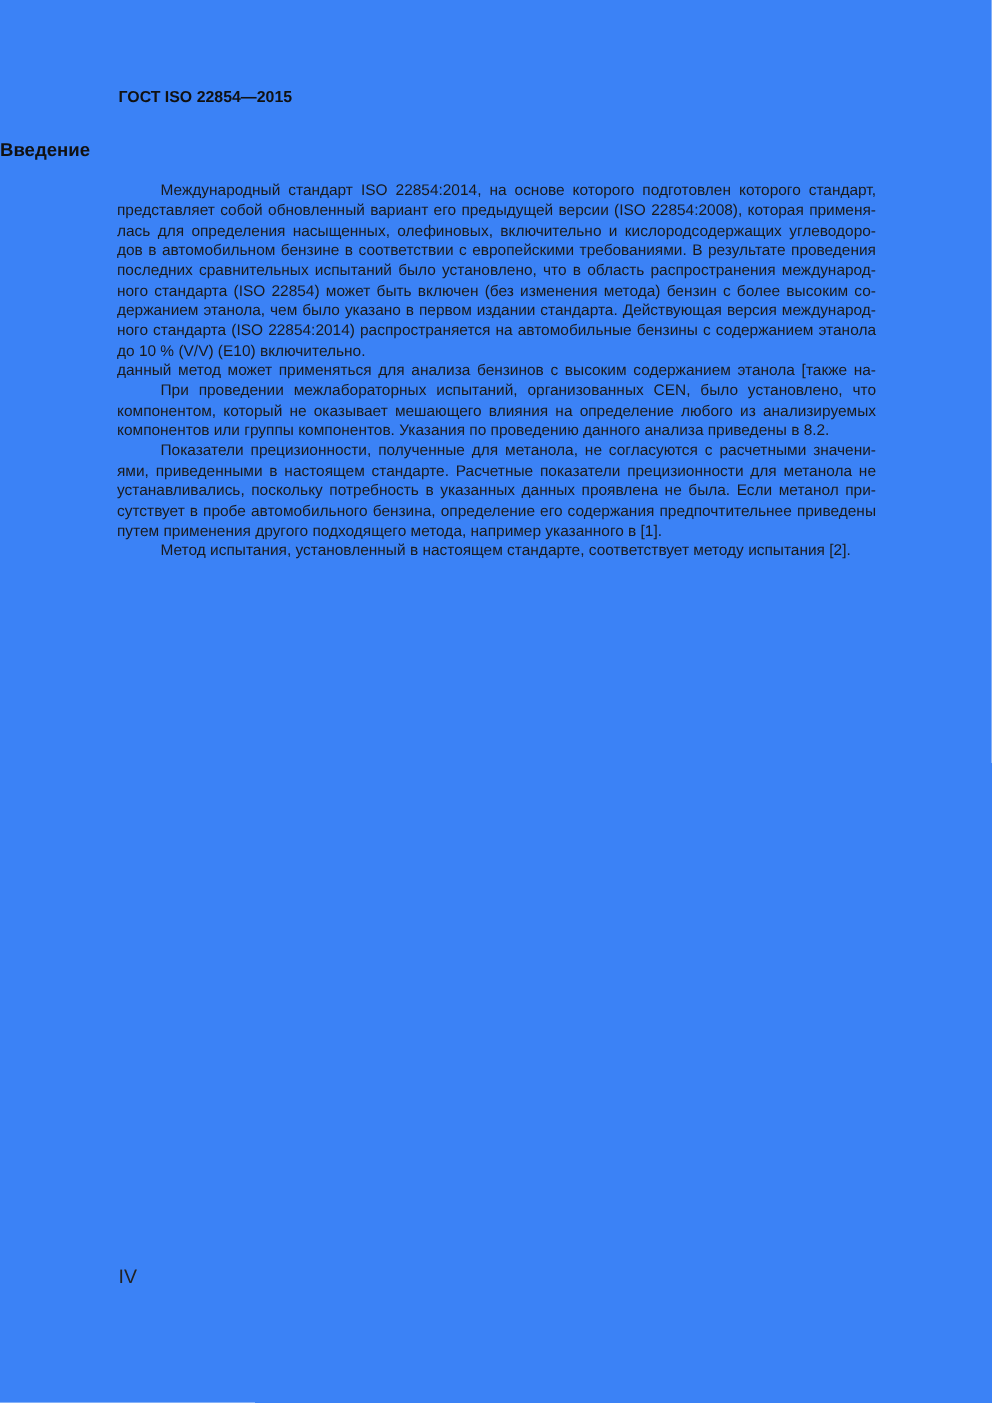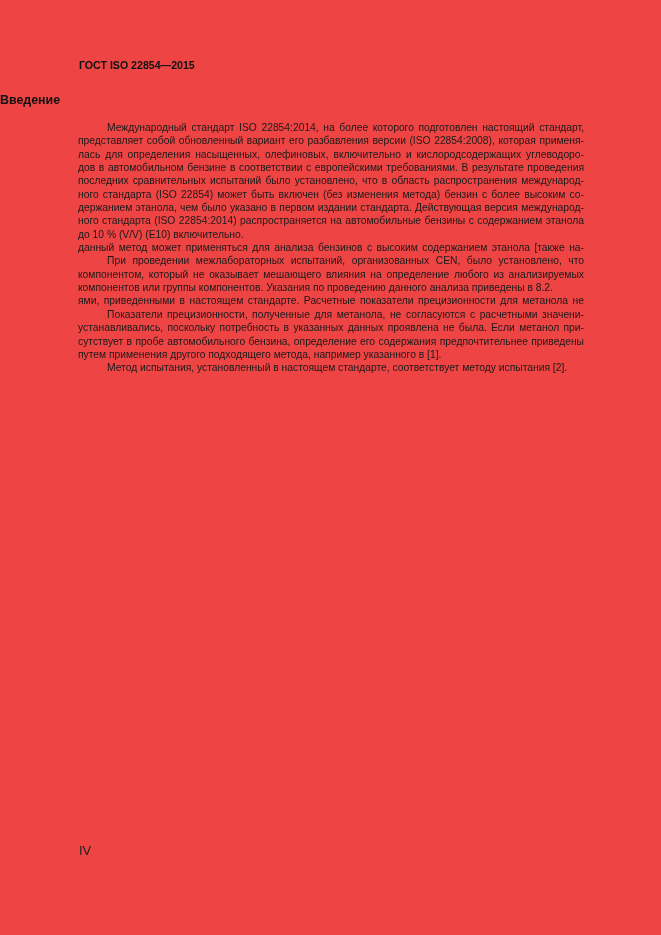--- a/index.html
+++ b/index.html
@@ -1,17 +1,17 @@
 <!DOCTYPE html>
 <html><head>
   <meta charset="utf-8">
   <style>
     html, body { margin: 0; padding: 0; background: #ffffff; }
     body { width: 661px; height: 935px; position: relative; overflow: hidden; }
-    .page { position: absolute; left: 0; top: 0; width: 661px; height: 935px; background: #ef4444; }
+    .page { position: absolute; left: 0; top: 0; width: 661px; height: 935px; background: #3b82f6; }
     .header {
       position: absolute; left: 79px; top: 59px;
       font-family: "Liberation Sans", sans-serif; font-weight: bold;
       font-size: 10.6px; color: #111; letter-spacing: 0;
     }
     .title {
       position: absolute; left: 0; width: 661px; top: 93px; text-align: left;
       font-family: "Liberation Sans", sans-serif; font-weight: bold;
       font-size: 12.4px; color: #111;
     }
@@ -31,37 +31,37 @@
 </head>
 <body>
 
 <div class="page">
   <div class="header">ГОСТ ISO 22854—2015</div>
 
   <div class="title">Введение</div>
 
   <div class="body">
 
-    <span class="line indent">Международный стандарт ISO 22854:2014, на более которого подготовлен настоящий стандарт,</span>
-    <span class="line">представляет собой обновленный вариант его разбавления версии (ISO 22854:2008), которая применя-</span>
+    <span class="line indent">Международный стандарт ISO 22854:2014, на основе которого подготовлен которого стандарт,</span>
+    <span class="line">представляет собой обновленный вариант его предыдущей версии (ISO 22854:2008), которая применя-</span>
     <span class="line">лась для определения насыщенных, олефиновых, включительно и кислородсодержащих углеводоро-</span>
     <span class="line">дов в автомобильном бензине в соответствии с европейскими требованиями. В результате проведения</span>
     <span class="line">последних сравнительных испытаний было установлено, что в область распространения международ-</span>
     <span class="line">ного стандарта (ISO 22854) может быть включен (без изменения метода) бензин с более высоким со-</span>
     <span class="line">держанием этанола, чем было указано в первом издании стандарта. Действующая версия международ-</span>
     <span class="line">ного стандарта (ISO 22854:2014) распространяется на автомобильные бензины с содержанием этанола</span>
     <span class="line last">до 10 % (V/V) (E10) включительно.</span>
 
     <span class="line">данный метод может применяться для анализа бензинов с высоким содержанием этанола [также на-</span>
     <span class="line indent">При проведении межлабораторных испытаний, организованных CEN, было установлено, что</span>
     <span class="line">компонентом, который не оказывает мешающего влияния на определение любого из анализируемых</span>
     <span class="line last">компонентов или группы компонентов. Указания по проведению данного анализа приведены в 8.2.</span>
 
+    <span class="line indent">Показатели прецизионности, полученные для метанола, не согласуются с расчетными значени-</span>
     <span class="line">ями, приведенными в настоящем стандарте. Расчетные показатели прецизионности для метанола не</span>
-    <span class="line indent">Показатели прецизионности, полученные для метанола, не согласуются с расчетными значени-</span>
     <span class="line">устанавливались, поскольку потребность в указанных данных проявлена не была. Если метанол при-</span>
     <span class="line">сутствует в пробе автомобильного бензина, определение его содержания предпочтительнее приведены</span>
     <span class="line last">путем применения другого подходящего метода, например указанного в [1].</span>
 
     <span class="line indent last">Метод испытания, установленный в настоящем стандарте, соответствует методу испытания [2].</span>
   </div>
 
   <div class="pagenum">IV</div>
 </div>
 

